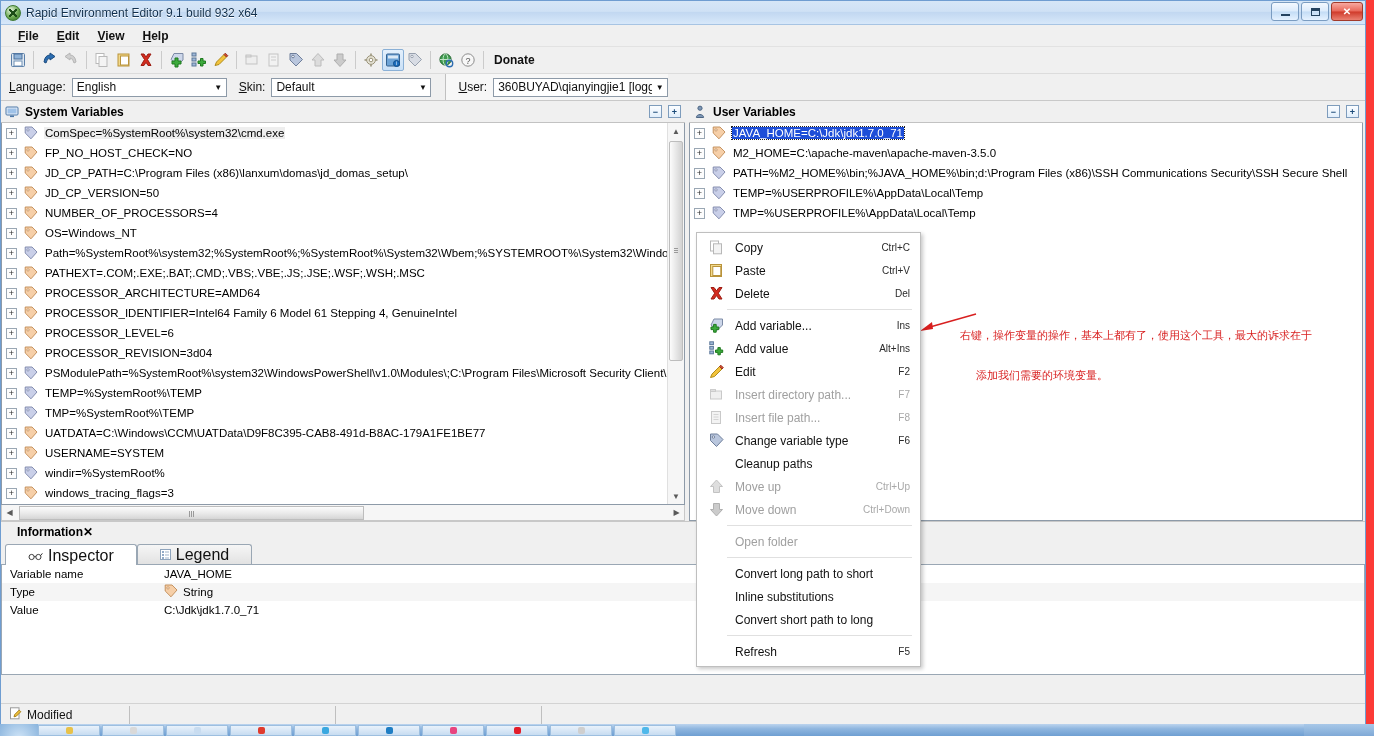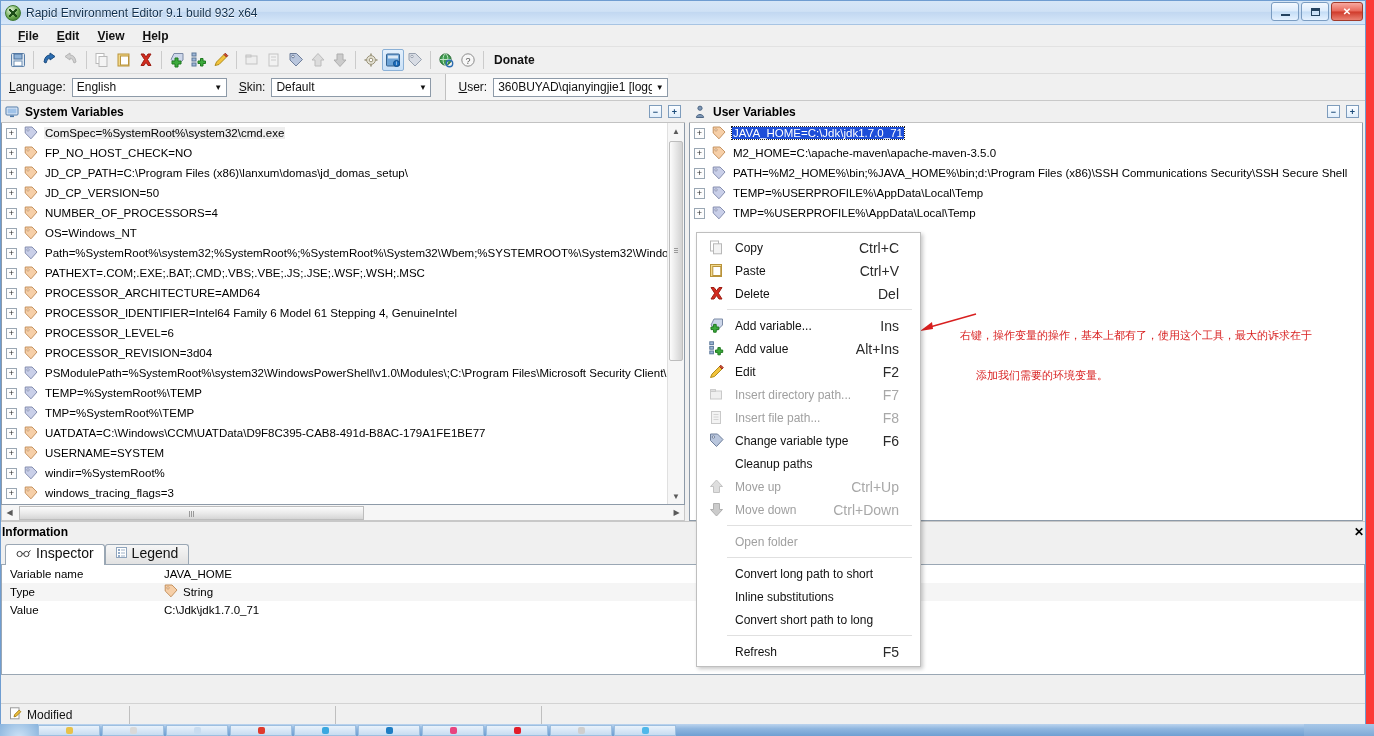--- a/index.html
+++ b/index.html
@@ -226,36 +226,36 @@
   }
   .hscroll .thumb::after {
     content:""; position:absolute; top:4px; left:50%; margin-left:-3px;
     width:6px; height:6px;
     background: repeating-linear-gradient(to right,#9a9a9a 0 1px,transparent 1px 2px);
   }
 
   
   .infobar {
     height: 20px; background: #f0f0f0;
-    display:flex; align-items:center; justify-content: space-between;
-    padding: 0 1px;
+    display:flex; align-items:center; justify-content: flex-start;
+    padding: 0 16px;
     font-weight: bold; font-size: 12px; color: #000;
     border-top: 1px solid #c8c8c8;
   }
   .infobar .closex { font-weight: bold; font-size: 12px; color:#000; }
   .tabstrip {
     height: 22px; background: #f0f0f0;
     display: flex; align-items: flex-end;
     border-bottom: 1px solid #9aa7b4;
     padding-left: 4px;
   }
   .tab {
-    height: 20px; display:flex; align-items:flex-start; gap: 5px;
-    padding: 0 10px;
-    font-size: 14px; color: #111;
+    height: 20px; display:flex; align-items:flex-end; gap: 5px;
+    padding: 0 22px;
+    font-size: 16px; color: #111;
     border: 1px solid #9aa7b4; border-bottom: none;
     border-radius: 3px 3px 0 0;
     background: linear-gradient(to bottom,#f6f6f6,#e2e2e2);
     box-sizing: border-box;
   }
   .tab.active {
     background: #ffffff; height: 21px; position: relative; z-index: 2;
     margin-bottom: -1px;
   }
   .inspector {
@@ -298,21 +298,21 @@
     font-size: 12px; color: #111;
     position: relative;
   }
   .ctx-item.disabled { color: #a0a0a0; }
   .ctx-icon {
     width: 22px; min-width: 22px; height: 16px;
     display:flex; align-items:center; justify-content:center;
     margin-left: 8px; margin-right: 8px;
   }
   .ctx-label { flex: 1; }
-  .ctx-shortcut { color: #2a2a2a; padding-right: 21px; font-size: 14px; }
+  .ctx-shortcut { color: #2a2a2a; padding-right: 10px; font-size: 10px; }
   .ctx-item.disabled .ctx-shortcut { color: #a8a8a8; }
   .ctx-sep { height: 1px; background: #e0e0e0; margin: 4px 8px 4px 30px; }
 
   
   .annotation {
     position: absolute; left: 960px; top: 305px;
     width: 400px;
     color: #d81f1f; font-size: 11px; line-height: 20px;
     z-index: 40;
     white-space: pre-line;

